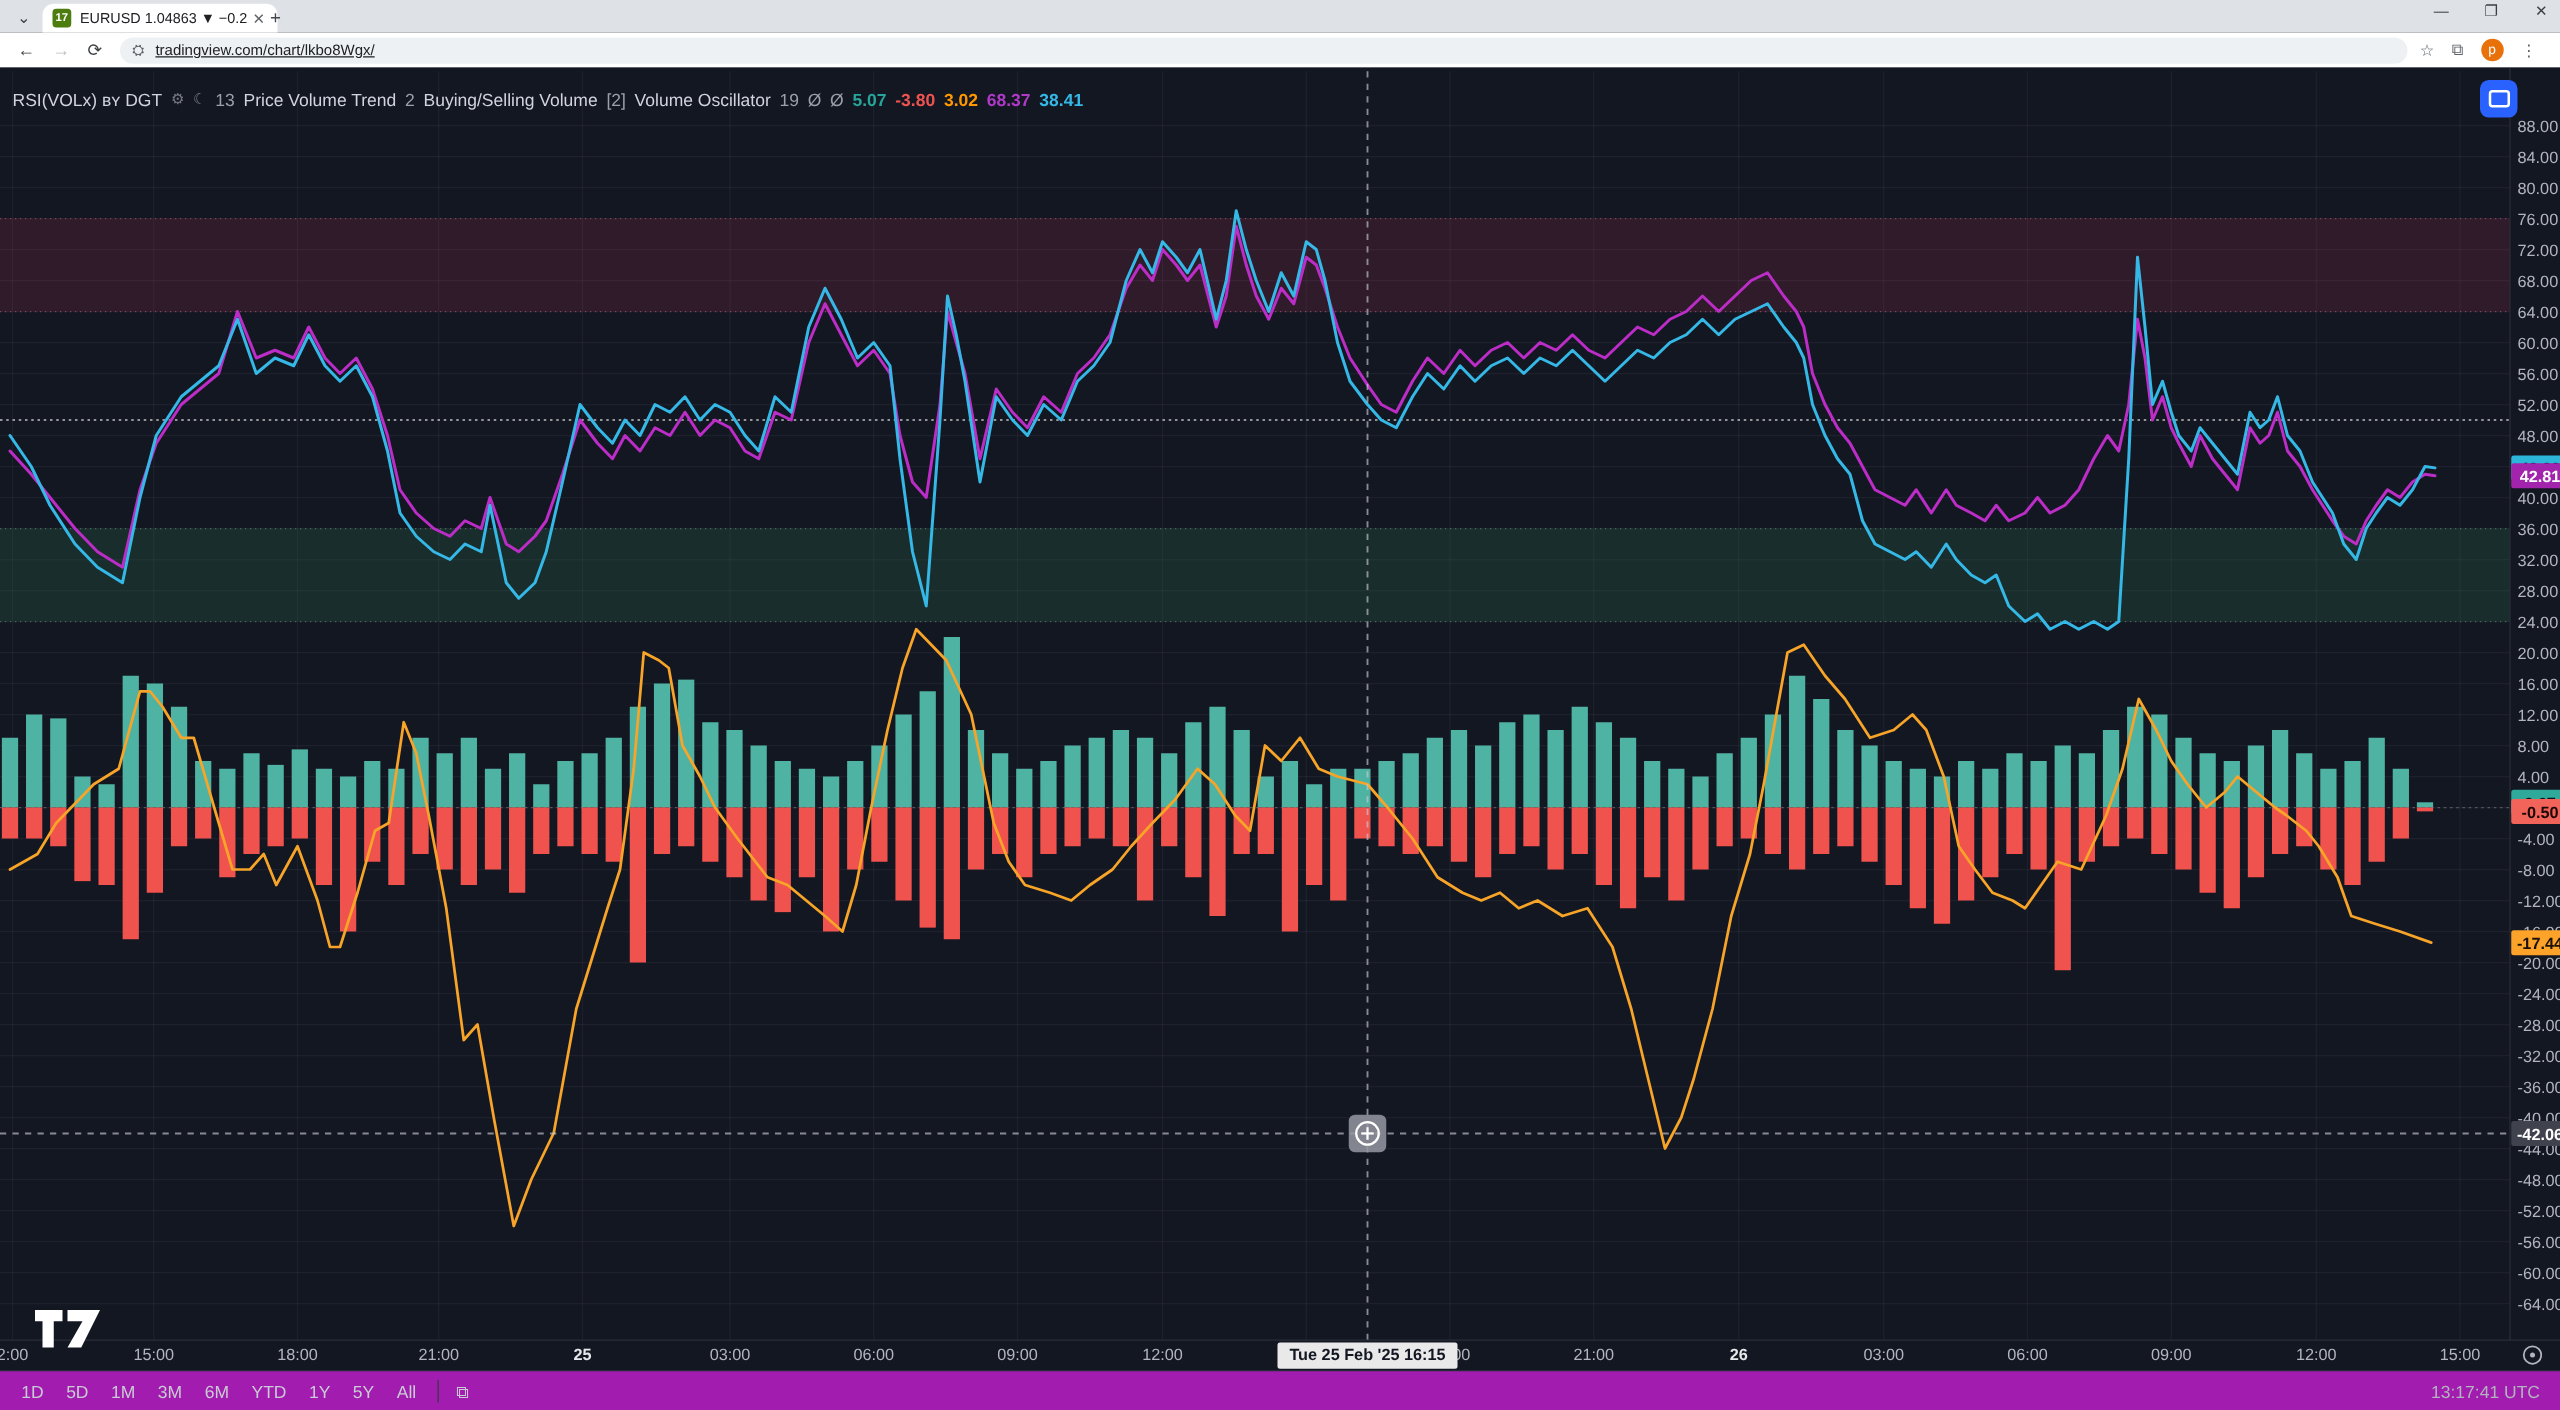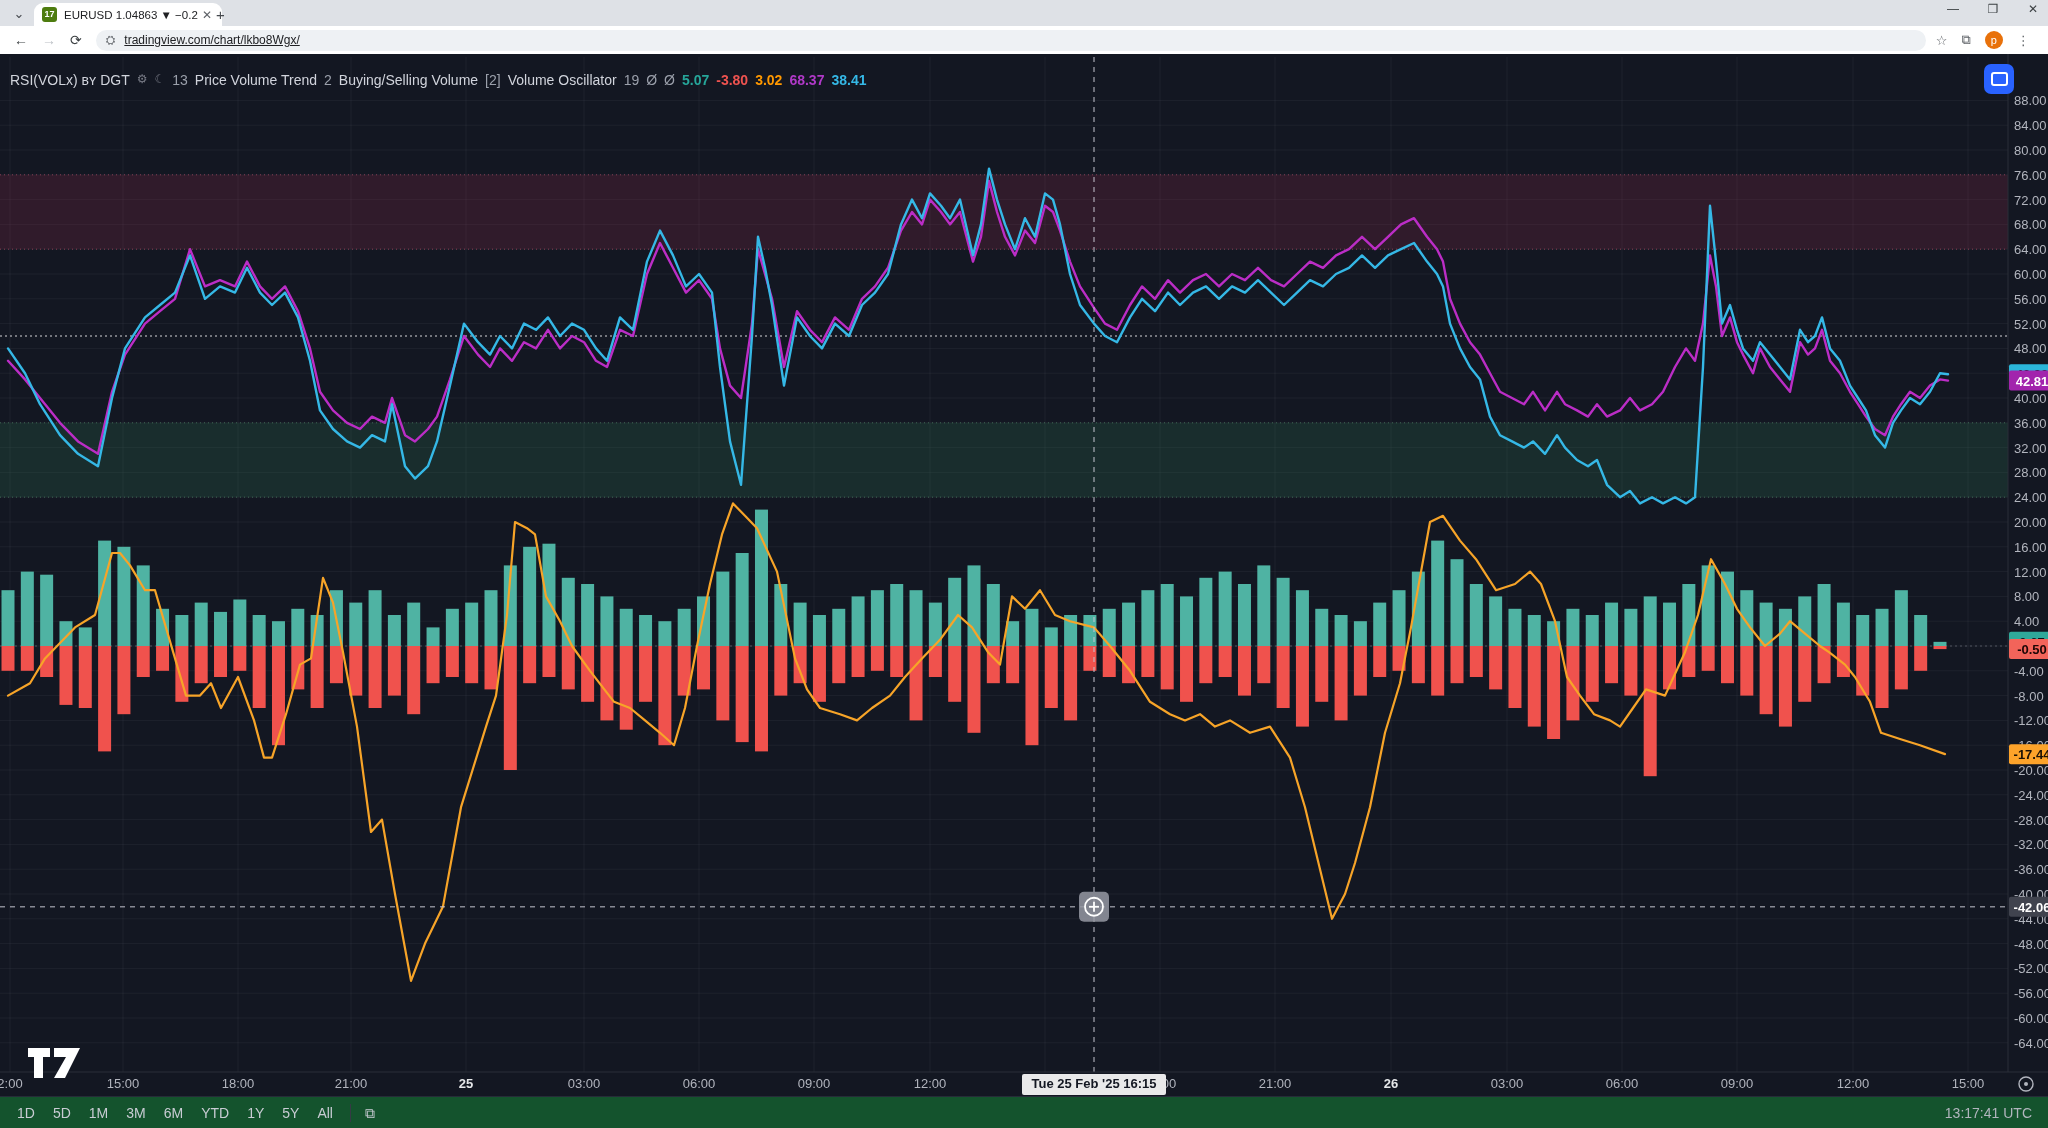--- a/index.html
+++ b/index.html
@@ -27,21 +27,21 @@
   
   #chart-wrap{position:absolute;left:0;top:54px;width:2048px;height:1074px;background:#131722;}
   #chart-svg{position:absolute;left:0;top:0;}
   #legend{position:absolute;left:10px;top:18px;display:flex;align-items:flex-start;gap:7px;font-size:14px;color:#d1d4dc;white-space:nowrap;}
   #legend .dim{color:#787b86;font-size:12px;}
   #legend .param{color:#9ba0ab;}
   #legend .val{font-weight:bold;}
   #maxpane-btn{position:absolute;left:1984px;top:10px;width:30px;height:30px;background:#2962ff;border-radius:7px;display:flex;align-items:center;justify-content:center;}
   #maxpane-btn span{display:block;width:13px;height:10px;border:2px solid #fff;border-radius:3px;}
   
-  #bottom-toolbar{position:absolute;left:0;top:1096px;width:2048px;height:32px;background:#14532d;border-top:1px solid #262b38;display:flex;align-items:center;}
+  #bottom-toolbar{position:absolute;left:0;top:1096px;width:2048px;height:32px;background:#a21caf;border-top:1px solid #262b38;display:flex;align-items:center;}
   .range-btn{font-size:14px;color:#c9ccd4;padding:3px 9px;border-radius:4px;}
   .tb-div{width:1px;height:18px;background:#363a45;margin:0 8px;}
   .goto-icon{font-size:14px;color:#c9ccd4;padding:0 6px;}
   #clock{margin-left:auto;margin-right:16px;font-size:14px;color:#b2b5be;}
 </style>
 </head>
 <body>
 
 <div id="screen">
 

